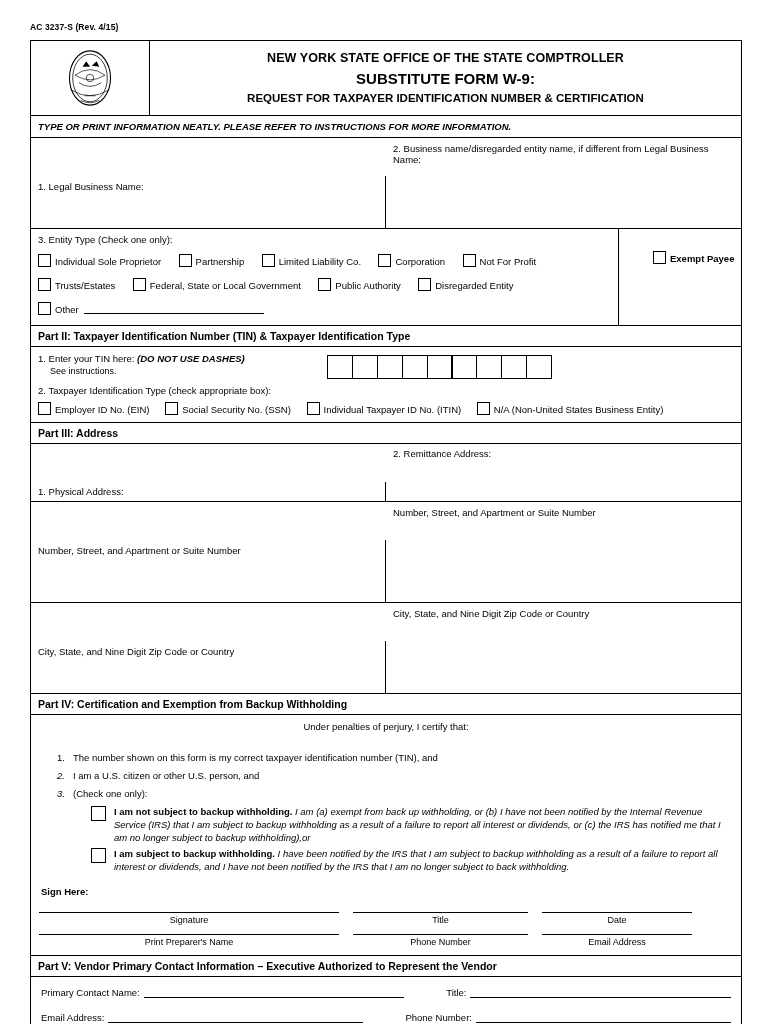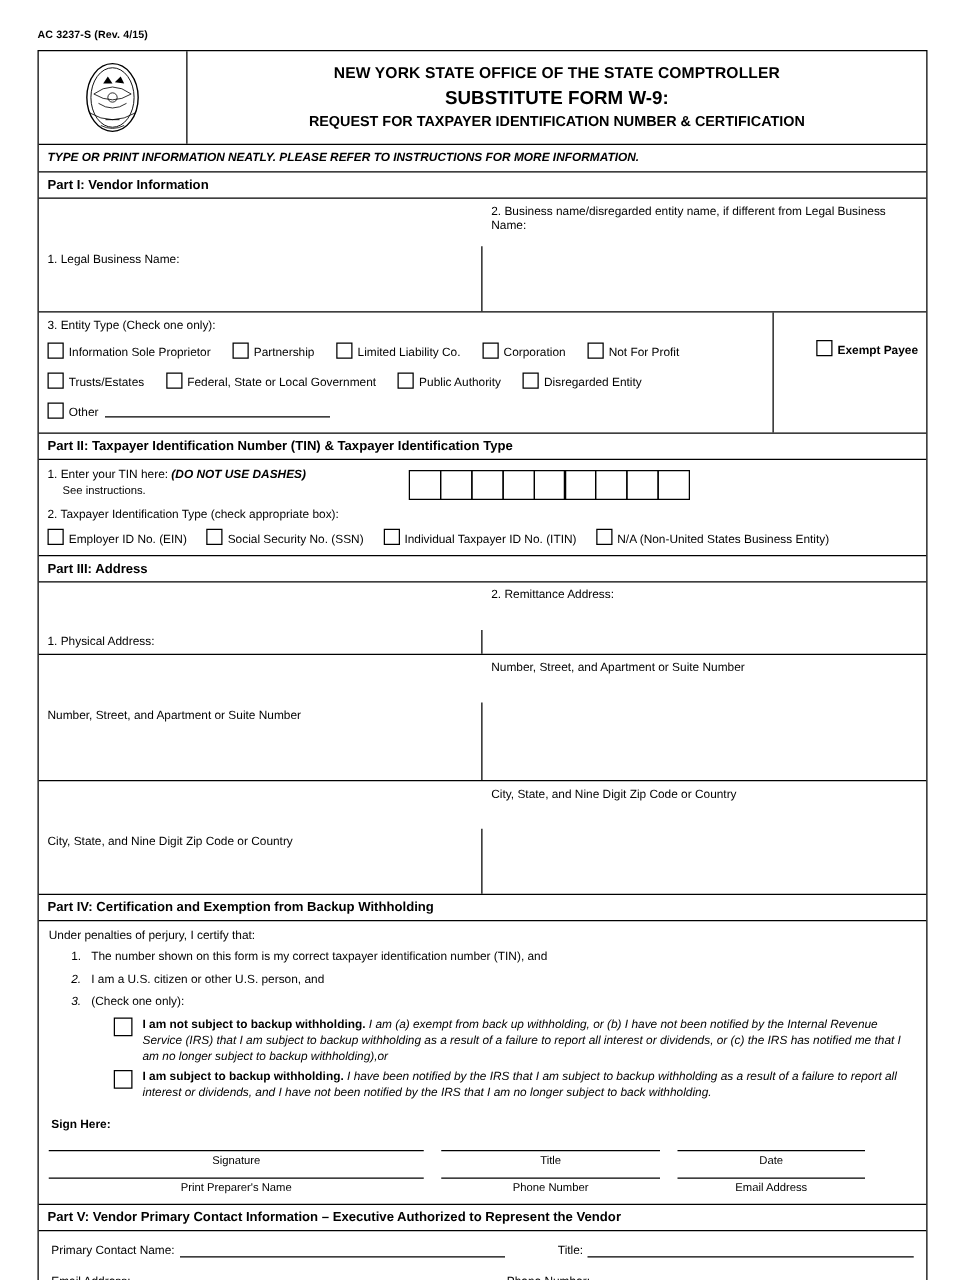--- a/index.html
+++ b/index.html
@@ -155,21 +155,21 @@
     padding: 2px 7px 7px;
     font-size: 9.5px;
   }
   .tin-type .line2 { margin-top: 6px; }
   
   .addr-head .cell { font-size: 9.5px; padding: 4px 7px; }
   .addr-cell { height: 62px; }
   .addr-cell2 { height: 52px; }
   
   .cert-body { padding: 6px 8px 8px 8px; font-size: 9.5px; }
-  .cert-intro { margin-bottom: 6px; }
+  .cert-intro { margin-bottom: 20px; text-align: center; }
   .num-item { display: flex; margin-bottom: 7px; }
   .num { width: 34px; padding-left: 18px; box-sizing: border-box; }
   .num.ital { font-style: italic; }
   .num-text { flex: 1; }
   .check-block { display: flex; margin-left: 52px; margin-top: 4px; }
   .check-block .cbx {
     width: 13px; height: 13px; border: 1.4px solid #000;
     margin-right: 8px; flex: none; background:#fff;
   }
   .check-text { flex: 1; font-style: italic; line-height: 1.35; }
@@ -224,38 +224,37 @@
       </div>
       <div class="header-text">
         <div class="h-line1">NEW YORK STATE OFFICE OF THE STATE COMPTROLLER</div>
         <div class="h-line2">SUBSTITUTE FORM W-9:</div>
         <div class="h-line3">REQUEST FOR TAXPAYER IDENTIFICATION NUMBER &amp; CERTIFICATION</div>
       </div>
     </div>
 
     <div class="notice-bar">TYPE OR PRINT INFORMATION NEATLY.  PLEASE REFER TO INSTRUCTIONS FOR MORE INFORMATION.</div>
 
-    <div class="part-bar">Part I: Vendor Information</div>
 
     <div class="row vendor-row bdr-b">
       <div class="cell half bdr-r">
         <div class="lbl">1. Legal Business Name:</div>
         <div></div>
       </div>
       <div class="cell half">
         <div class="lbl">2. Business name/disregarded entity name, if different from Legal Business Name:</div>
         <div></div>
       </div>
     </div>
 
     <div class="entity-wrap bdr-b">
       <div class="entity-main">
         <div class="lbl">3. Entity Type (Check one only):</div>
         <div class="entity-line">
-          <span class="cb-opt"><span class="cb"></span><span>Information Sole Proprietor</span></span>
+          <span class="cb-opt"><span class="cb"></span><span>Individual Sole Proprietor</span></span>
           <span class="cb-opt"><span class="cb"></span><span>Partnership</span></span>
           <span class="cb-opt"><span class="cb"></span><span>Limited Liability Co.</span></span>
           <span class="cb-opt"><span class="cb"></span><span>Corporation</span></span>
           <span class="cb-opt"><span class="cb"></span><span>Not For Profit</span></span>
         </div>
         <div class="entity-line">
           <span class="cb-opt"><span class="cb"></span><span>Trusts/Estates</span></span>
           <span class="cb-opt"><span class="cb"></span><span>Federal, State or Local Government</span></span>
           <span class="cb-opt"><span class="cb"></span><span>Public Authority</span></span>
           <span class="cb-opt"><span class="cb"></span><span>Disregarded Entity</span></span>

